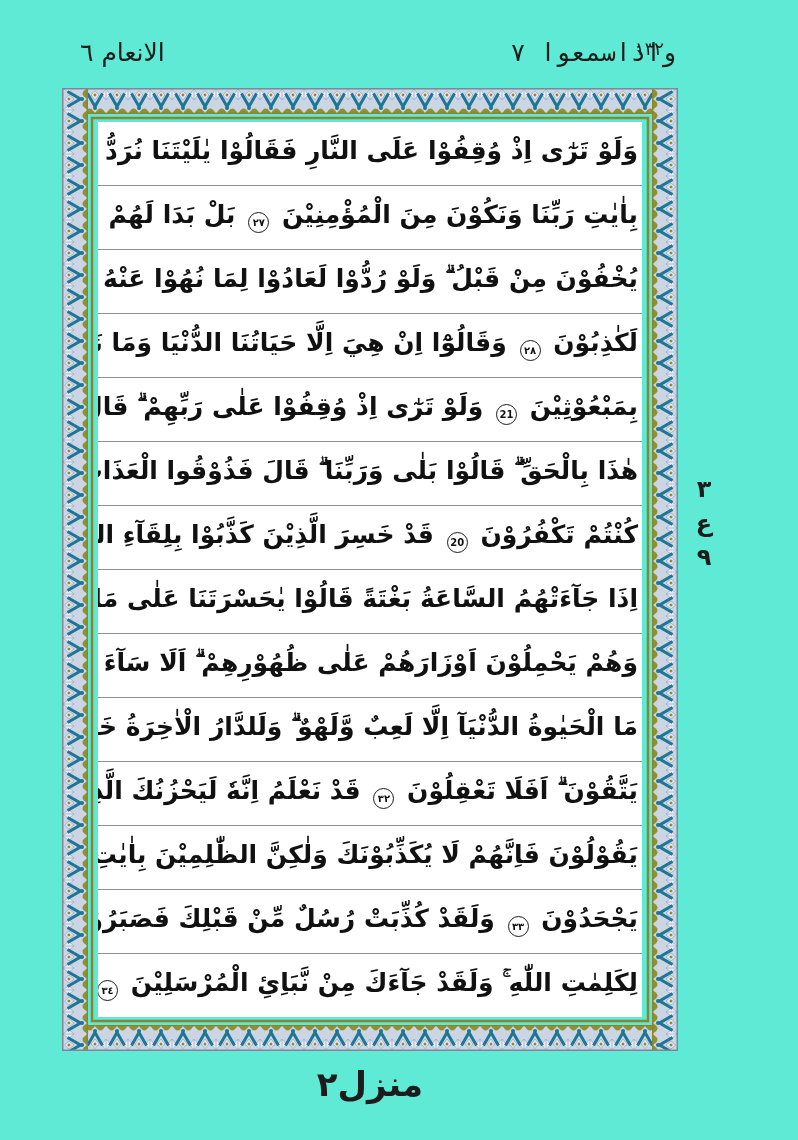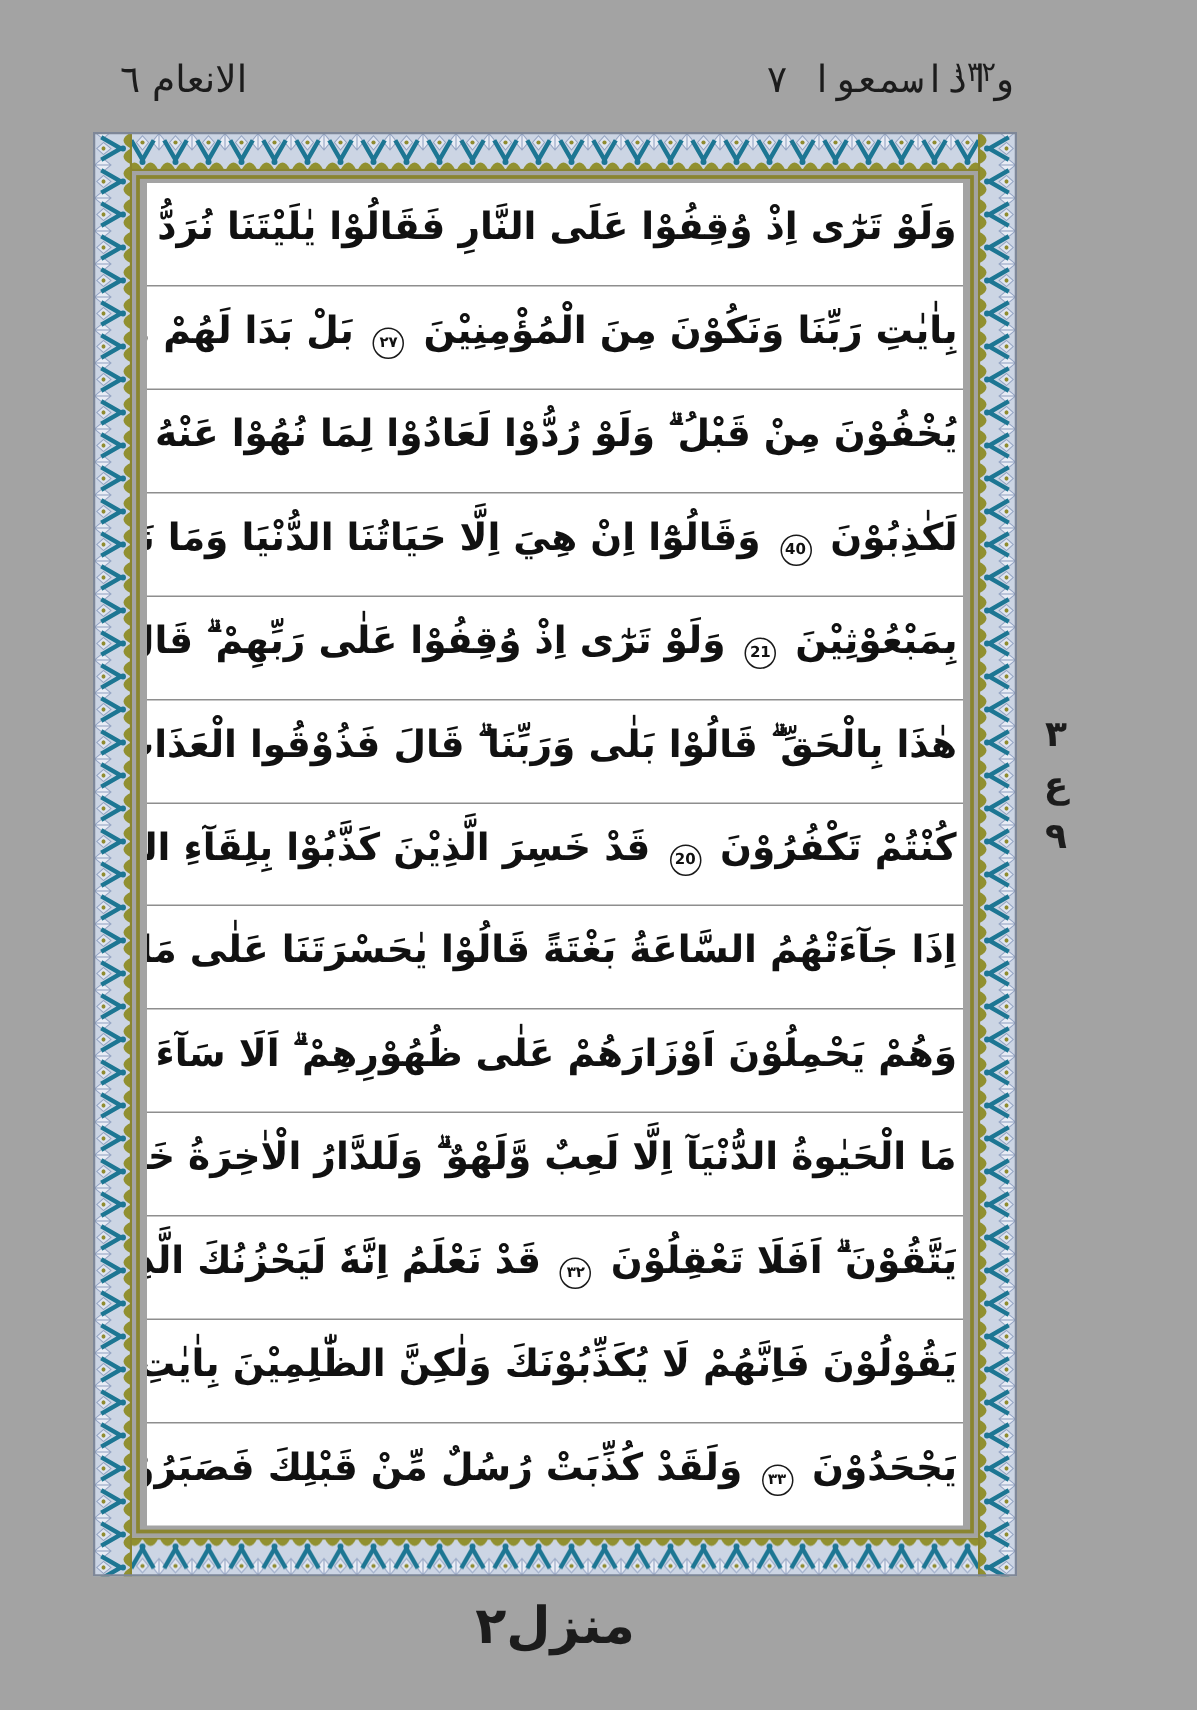--- a/index.html
+++ b/index.html
@@ -5,21 +5,21 @@
   html, body {
     margin: 0;
     padding: 0;
     background: #ffffff;
     font-family: "DejaVu Sans", sans-serif;
   }
   .page {
     position: relative;
     width: 798px;
     height: 1140px;
-    background: #a3a3a3;
+    background: #5eead4;
     overflow: hidden;
   }
   
   .hdr {
     position: absolute;
     top: 38px;
     height: 36px;
     font-size: 25px;
     color: #1c1c1c;
     direction: rtl;
@@ -139,30 +139,31 @@
           <rect width="963" height="26" fill="url(#bp)"></rect>
         </g>
       <rect x="0.75" y="0.75" width="614.5" height="961.5" fill="none" stroke="#7e8798" stroke-width="1.5"></rect>
       <rect x="30" y="30" width="556" height="903" fill="none" stroke="#8a8530" stroke-width="2.5"></rect>
     </svg>
 
     <div class="text-area">
         <div class="text-row"><span>وَلَوْ تَرٰٓى اِذْ وُقِفُوْا عَلَى النَّارِ فَقَالُوْا يٰلَيْتَنَا نُرَدُّ وَلَا نُكَذِّبَ</span> </div>
         <div class="text-row"><span>بِاٰيٰتِ رَبِّنَا وَنَكُوْنَ مِنَ الْمُؤْمِنِيْنَ</span> <span class="ayah-marker">٢٧</span> <span>بَلْ بَدَا لَهُمْ مَّا كَانُوْا</span> </div>
         <div class="text-row"><span>يُخْفُوْنَ مِنْ قَبْلُ ۗ وَلَوْ رُدُّوْا لَعَادُوْا لِمَا نُهُوْا عَنْهُ وَاِنَّهُمْ</span> </div>
-        <div class="text-row"><span>لَكٰذِبُوْنَ</span> <span class="ayah-marker">40</span> <span>وَقَالُوْٓا اِنْ هِيَ اِلَّا حَيَاتُنَا الدُّنْيَا وَمَا نَحْنُ</span> </div>
+        <div class="text-row"><span>لَكٰذِبُوْنَ</span> <span class="ayah-marker">٢٨</span> <span>وَقَالُوْٓا اِنْ هِيَ اِلَّا حَيَاتُنَا الدُّنْيَا وَمَا نَحْنُ</span> </div>
         <div class="text-row"><span>بِمَبْعُوْثِيْنَ</span> <span class="ayah-marker">21</span> <span>وَلَوْ تَرٰٓى اِذْ وُقِفُوْا عَلٰى رَبِّهِمْ ۗ قَالَ اَلَيْسَ</span> </div>
         <div class="text-row"><span>هٰذَا بِالْحَقِّ ۗ قَالُوْا بَلٰى وَرَبِّنَا ۗ قَالَ فَذُوْقُوا الْعَذَابَ بِمَا</span> </div>
         <div class="text-row"><span>كُنْتُمْ تَكْفُرُوْنَ</span> <span class="ayah-marker">20</span> <span>قَدْ خَسِرَ الَّذِيْنَ كَذَّبُوْا بِلِقَآءِ اللّٰهِ ۗ حَتّٰٓى</span> </div>
         <div class="text-row"><span>اِذَا جَآءَتْهُمُ السَّاعَةُ بَغْتَةً قَالُوْا يٰحَسْرَتَنَا عَلٰى مَا فَرَّطْنَا فِيْهَا</span> </div>
         <div class="text-row"><span>وَهُمْ يَحْمِلُوْنَ اَوْزَارَهُمْ عَلٰى ظُهُوْرِهِمْ ۗ اَلَا سَآءَ مَا يَزِرُوْنَ</span>   </div>
         <div class="text-row"><span>مَا الْحَيٰوةُ الدُّنْيَآ اِلَّا لَعِبٌ وَّلَهْوٌ ۗ وَلَلدَّارُ الْاٰخِرَةُ خَيْرٌ لِّلَّذِيْنَ</span> </div>
         <div class="text-row"><span>يَتَّقُوْنَ ۗ اَفَلَا تَعْقِلُوْنَ</span> <span class="ayah-marker">٣٢</span> <span>قَدْ نَعْلَمُ اِنَّهٗ لَيَحْزُنُكَ الَّذِيْ</span> </div>
         <div class="text-row"><span>يَقُوْلُوْنَ فَاِنَّهُمْ لَا يُكَذِّبُوْنَكَ وَلٰكِنَّ الظّٰلِمِيْنَ بِاٰيٰتِ اللّٰهِ</span> </div>
         <div class="text-row"><span>يَجْحَدُوْنَ</span> <span class="ayah-marker">٣٣</span> <span>وَلَقَدْ كُذِّبَتْ رُسُلٌ مِّنْ قَبْلِكَ فَصَبَرُوْا عَلٰى</span> </div>
+        <div class="text-row"><span>لِكَلِمٰتِ اللّٰهِ ۚ وَلَقَدْ جَآءَكَ مِنْ نَّبَاِئِ الْمُرْسَلِيْنَ</span> <span class="ayah-marker">٣٤</span> </div>
       </div>
   </div>
 
   <div class="ruku-marker">
     <div>٣</div>
     <div>ع</div>
     <div>٩</div>
   </div>
 
   <div class="footer-label">منزل٢</div>

